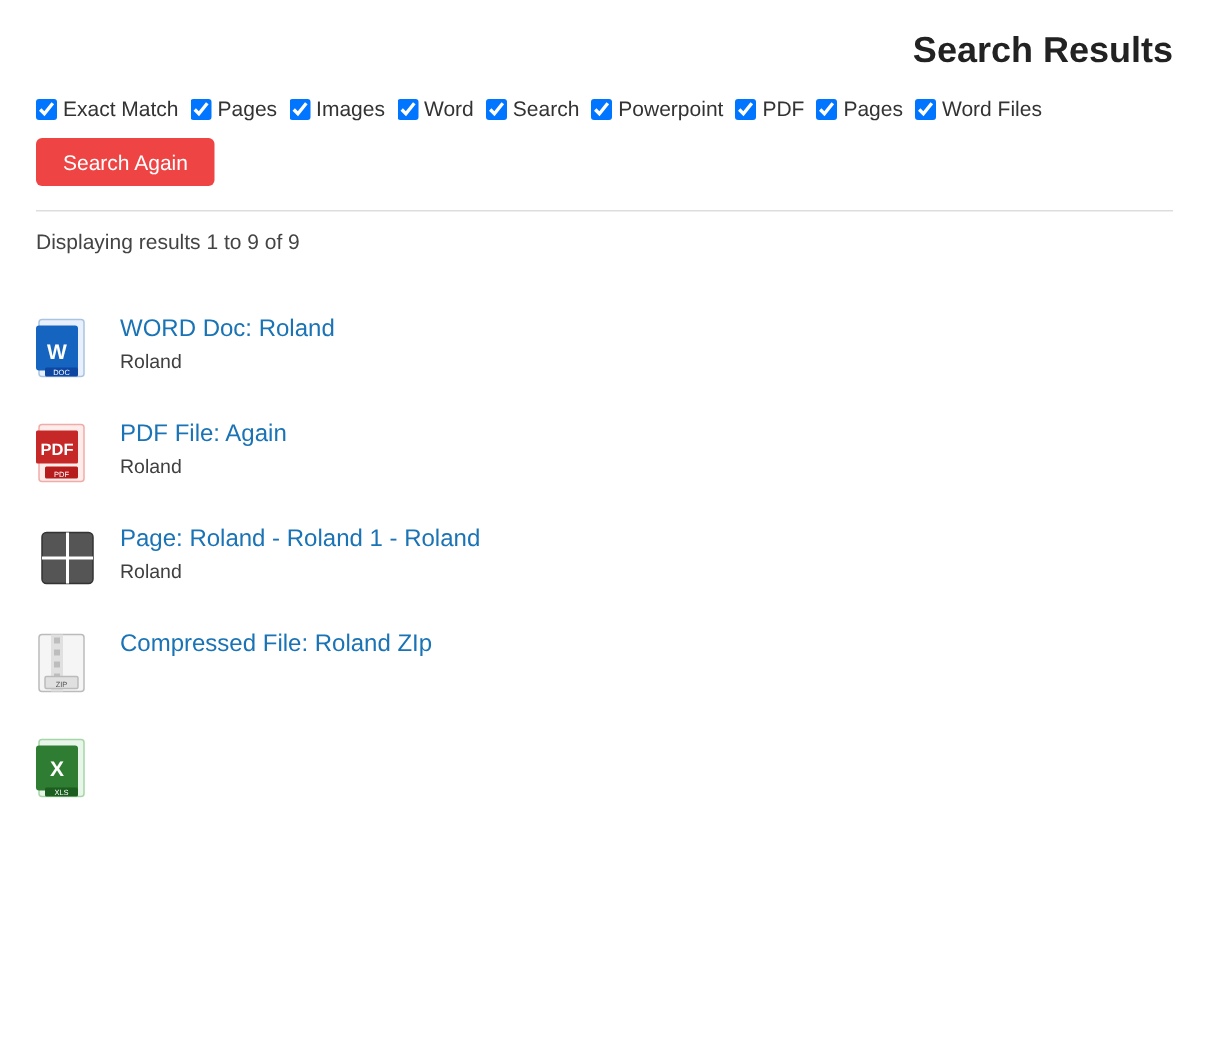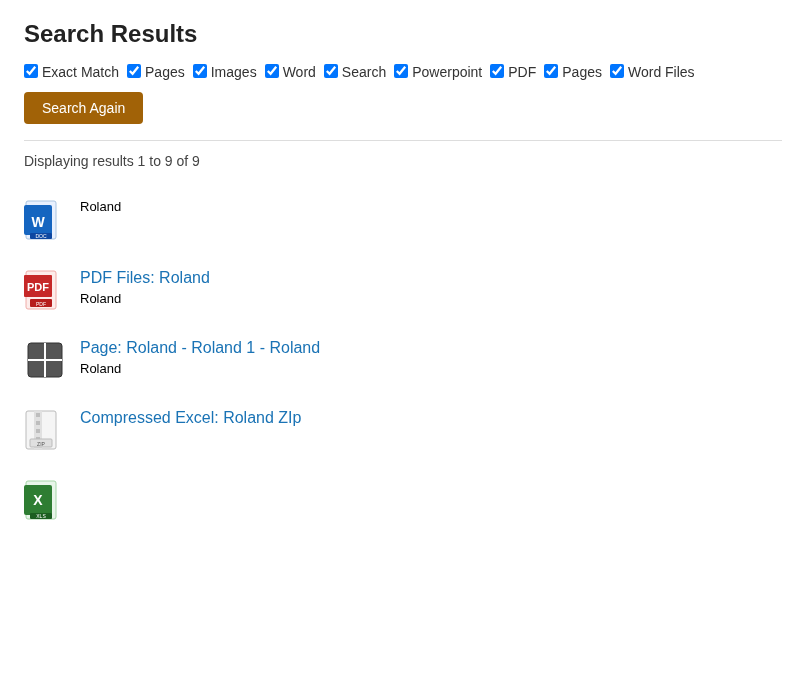--- a/index.html
+++ b/index.html
@@ -11,58 +11,59 @@
       min-height: 697px;
     }
     .page-container {
       padding: 20px 24px;
     }
     .page-title {
       font-size: 24px;
       font-weight: 600;
       margin-bottom: 16px;
       color: #222;
+      text-align: right;
     }
     .filter-row {
       display: flex;
       flex-wrap: wrap;
       align-items: center;
       gap: 4px 8px;
       margin-bottom: 12px;
       font-size: 14px;
     }
     .filter-item {
       display: flex;
-      align-items: flex-start;
+      align-items: flex-end;
       gap: 4px;
     }
     .filter-item input[type="checkbox"] {
       width: 14px;
       height: 14px;
     }
     .search-again-btn {
       display: inline-block;
       padding: 8px 18px;
-      background: #a16207;
+      background: #ef4444;
       color: #fff;
       border: none;
       border-radius: 4px;
       font-size: 14px;
       cursor: pointer;
       margin-bottom: 4px;
     }
     .divider {
       border: none;
       border-top: 1px solid #ddd;
       margin: 12px 0;
     }
     .result-count {
       font-size: 14px;
       color: #444;
-      margin-bottom: 16px;
+      margin-bottom: 28px;
     }
     .result-list {
       list-style: none;
       display: flex;
       flex-direction: column;
       gap: 0;
     }
     .result-item {
       display: flex;
       align-items: flex-start;
@@ -84,21 +85,21 @@
       gap: 4px;
     }
     .result-title {
       font-size: 16px;
       color: #1a73b5;
       text-decoration: none;
       cursor: pointer;
     }
     .result-subtitle {
       font-size: 13px;
-      color: #000000;
+      color: #404040;
     }
   </style>
 </head>
 <body>
 
 <div class="page-container">
   <h1 class="page-title">Search Results</h1>
 
   <div class="filter-row">
 
@@ -152,35 +153,36 @@
         <div class="result-icon">
           <svg width="42" height="42" viewBox="0 0 42 42" xmlns="http://www.w3.org/2000/svg">
           <rect x="2" y="2" width="30" height="38" rx="2" fill="#e8f0fe" stroke="#aac4e0" stroke-width="1"></rect>
           <rect x="0" y="6" width="28" height="30" rx="2" fill="#1565C0"></rect>
           <text x="14" y="28" text-anchor="middle" fill="white" font-size="14" font-weight="bold" font-family="Arial">W</text>
           <rect x="6" y="34" width="22" height="6" rx="1" fill="#0d47a1"></rect>
           <text x="17" y="39" text-anchor="middle" fill="white" font-size="5" font-family="Arial">DOC</text>
         </svg>
         </div>
         <div class="result-info">
+          <a class="result-title" href="#">WORD Doc: Roland</a>
           <div class="result-subtitle">Roland</div>
         </div>
       </li>
       <li class="result-item">
         <div class="result-icon">
           <svg width="42" height="42" viewBox="0 0 42 42" xmlns="http://www.w3.org/2000/svg">
           <rect x="2" y="2" width="30" height="38" rx="2" fill="#fdecea" stroke="#f0aca8" stroke-width="1"></rect>
           <rect x="0" y="6" width="28" height="22" rx="1" fill="#c62828"></rect>
           <text x="14" y="22" text-anchor="middle" fill="white" font-size="11" font-weight="bold" font-family="Arial">PDF</text>
           <rect x="6" y="30" width="22" height="8" rx="1" fill="#b71c1c"></rect>
           <text x="17" y="37" text-anchor="middle" fill="white" font-size="5" font-family="Arial">PDF</text>
         </svg>
         </div>
         <div class="result-info">
-          <a class="result-title" href="#">PDF Files: Roland</a>
+          <a class="result-title" href="#">PDF File: Again</a>
           <div class="result-subtitle">Roland</div>
         </div>
       </li>
       <li class="result-item">
         <div class="result-icon">
           <svg width="42" height="42" viewBox="0 0 42 42" xmlns="http://www.w3.org/2000/svg">
           <rect x="4" y="4" width="34" height="34" rx="3" fill="#555" stroke="#333" stroke-width="1"></rect>
           <line x1="21" y1="4" x2="21" y2="38" stroke="white" stroke-width="2"></line>
           <line x1="4" y1="21" x2="38" y2="21" stroke="white" stroke-width="2"></line>
         </svg>
@@ -197,21 +199,21 @@
           <rect x="10" y="2" width="8" height="38" fill="#e0e0e0"></rect>
           <rect x="12" y="4" width="4" height="4" fill="#bdbdbd"></rect>
           <rect x="12" y="12" width="4" height="4" fill="#bdbdbd"></rect>
           <rect x="12" y="20" width="4" height="4" fill="#bdbdbd"></rect>
           <rect x="12" y="28" width="4" height="4" fill="#bdbdbd"></rect>
           <rect x="6" y="30" width="22" height="8" rx="1" fill="#e0e0e0" stroke="#bbb" stroke-width="1"></rect>
           <text x="17" y="37" text-anchor="middle" fill="#555" font-size="5" font-family="Arial">ZIP</text>
         </svg>
         </div>
         <div class="result-info">
-          <a class="result-title" href="#">Compressed Excel: Roland ZIp</a>
+          <a class="result-title" href="#">Compressed File: Roland ZIp</a>
         </div>
       </li>
       <li class="result-item">
         <div class="result-icon">
           <svg width="42" height="42" viewBox="0 0 42 42" xmlns="http://www.w3.org/2000/svg">
           <rect x="2" y="2" width="30" height="38" rx="2" fill="#e8f5e9" stroke="#a5d6a7" stroke-width="1"></rect>
           <rect x="0" y="6" width="28" height="30" rx="2" fill="#2e7d32"></rect>
           <text x="14" y="26" text-anchor="middle" fill="white" font-size="14" font-weight="bold" font-family="Arial">X</text>
           <rect x="6" y="34" width="22" height="6" rx="1" fill="#1b5e20"></rect>
           <text x="17" y="39" text-anchor="middle" fill="white" font-size="5" font-family="Arial">XLS</text>

